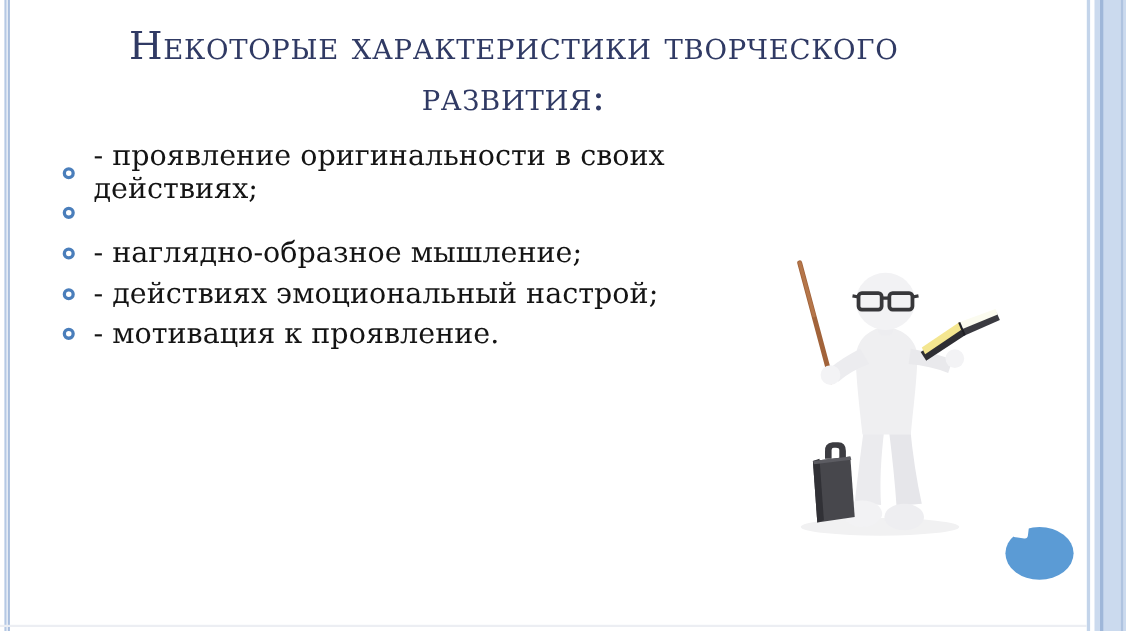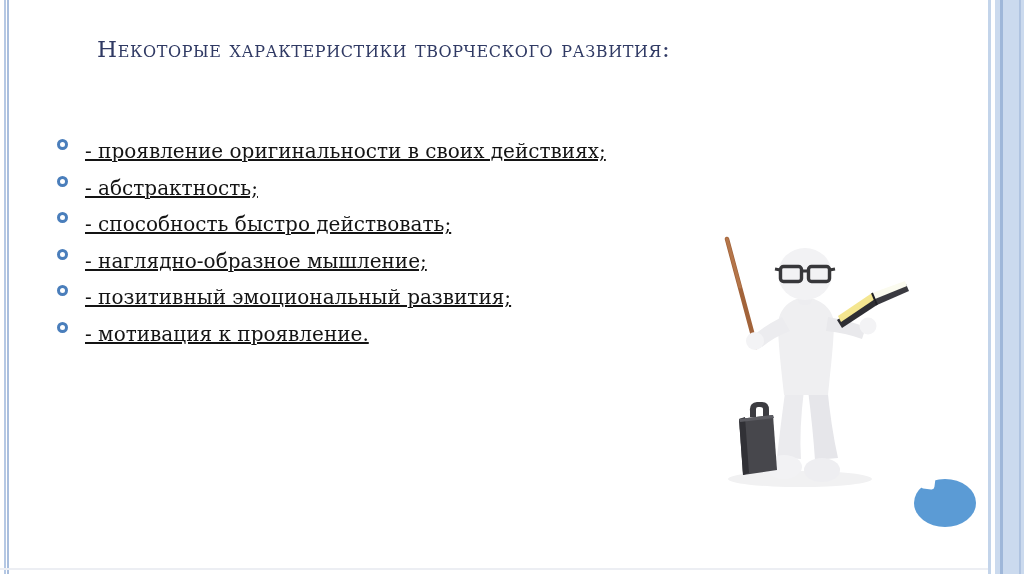--- a/index.html
+++ b/index.html
@@ -14,36 +14,36 @@
   .stripe{position:absolute;top:0;bottom:0;}
   .stripe-l1{left:4px;width:2px;background:#b5c8e4;}
   .stripe-l2{left:7px;width:2px;background:#a9bedd;}
   .stripe-r1{left:988px;width:3px;background:#c3d4ea;}
   .stripe-r2{left:995px;width:29px;background:#cbdaee;}
   .stripe-r3{left:1000px;width:3px;background:#9fb7d9;}
   .stripe-r4{left:1019px;width:2px;background:#afc3e0;}
   .bottom-line{position:absolute;left:0;top:568px;width:988px;height:2px;background:#eceef3;}
   
   .title{
-    position:absolute;left:97px;top:34px;width:740px;
-    text-align:left;
+    position:absolute;left:97px;top:20px;width:740px;
+    text-align:center;
     font-variant:small-caps;
-    font-size:23px;line-height:1.32;
+    font-size:35px;line-height:1.32;
     letter-spacing:0.6px;
     color:#303a64;
   }
   
   .bullet-list{
     position:absolute;left:57px;top:139px;width:660px;
     list-style:none;margin:0;padding:0;
   }
   .bullet-list li{
     height:36.6px;
-    display:flex;align-items:flex-start;
-    font-size:20px;color:#141414;text-decoration:underline;
+    display:flex;align-items:center;
+    font-size:26px;color:#141414;
   }
   .ring{
     flex:0 0 auto;
     width:5px;height:5px;
     border:3px solid #4a7ebb;
     border-radius:50%;
     margin-right:17px;
     background:#ffffff;
   }
   
@@ -71,33 +71,28 @@
 
 <div class="title">Некоторые характеристики творческого развития:</div>
 
 <ul class="bullet-list">
   <li>
     <span class="ring"></span>
     <span>- проявление оригинальности в своих действиях;</span>
   </li>
   <li>
     <span class="ring"></span>
-    <span>- абстрактность;</span>
-  </li>
-  <li>
-    <span class="ring"></span>
-    <span>- способность быстро действовать;</span>
   </li>
   <li>
     <span class="ring"></span>
     <span>- наглядно-образное мышление;</span>
   </li>
   <li>
     <span class="ring"></span>
-    <span>- позитивный эмоциональный развития;</span>
+    <span>- действиях эмоциональный настрой;</span>
   </li>
   <li>
     <span class="ring"></span>
     <span>- мотивация к проявление.</span>
   </li>
 </ul>
 
 <div class="figure-wrap">
   <svg width="210" height="265" viewBox="0 0 210 265" xmlns="http://www.w3.org/2000/svg">
 

